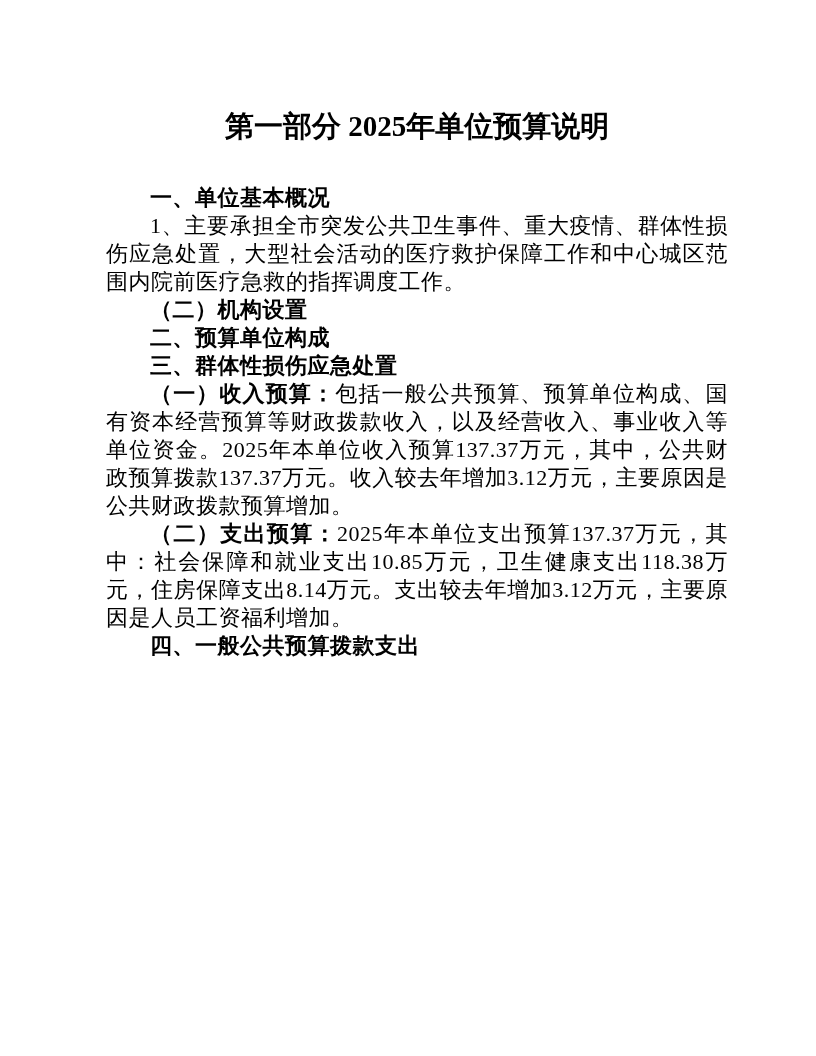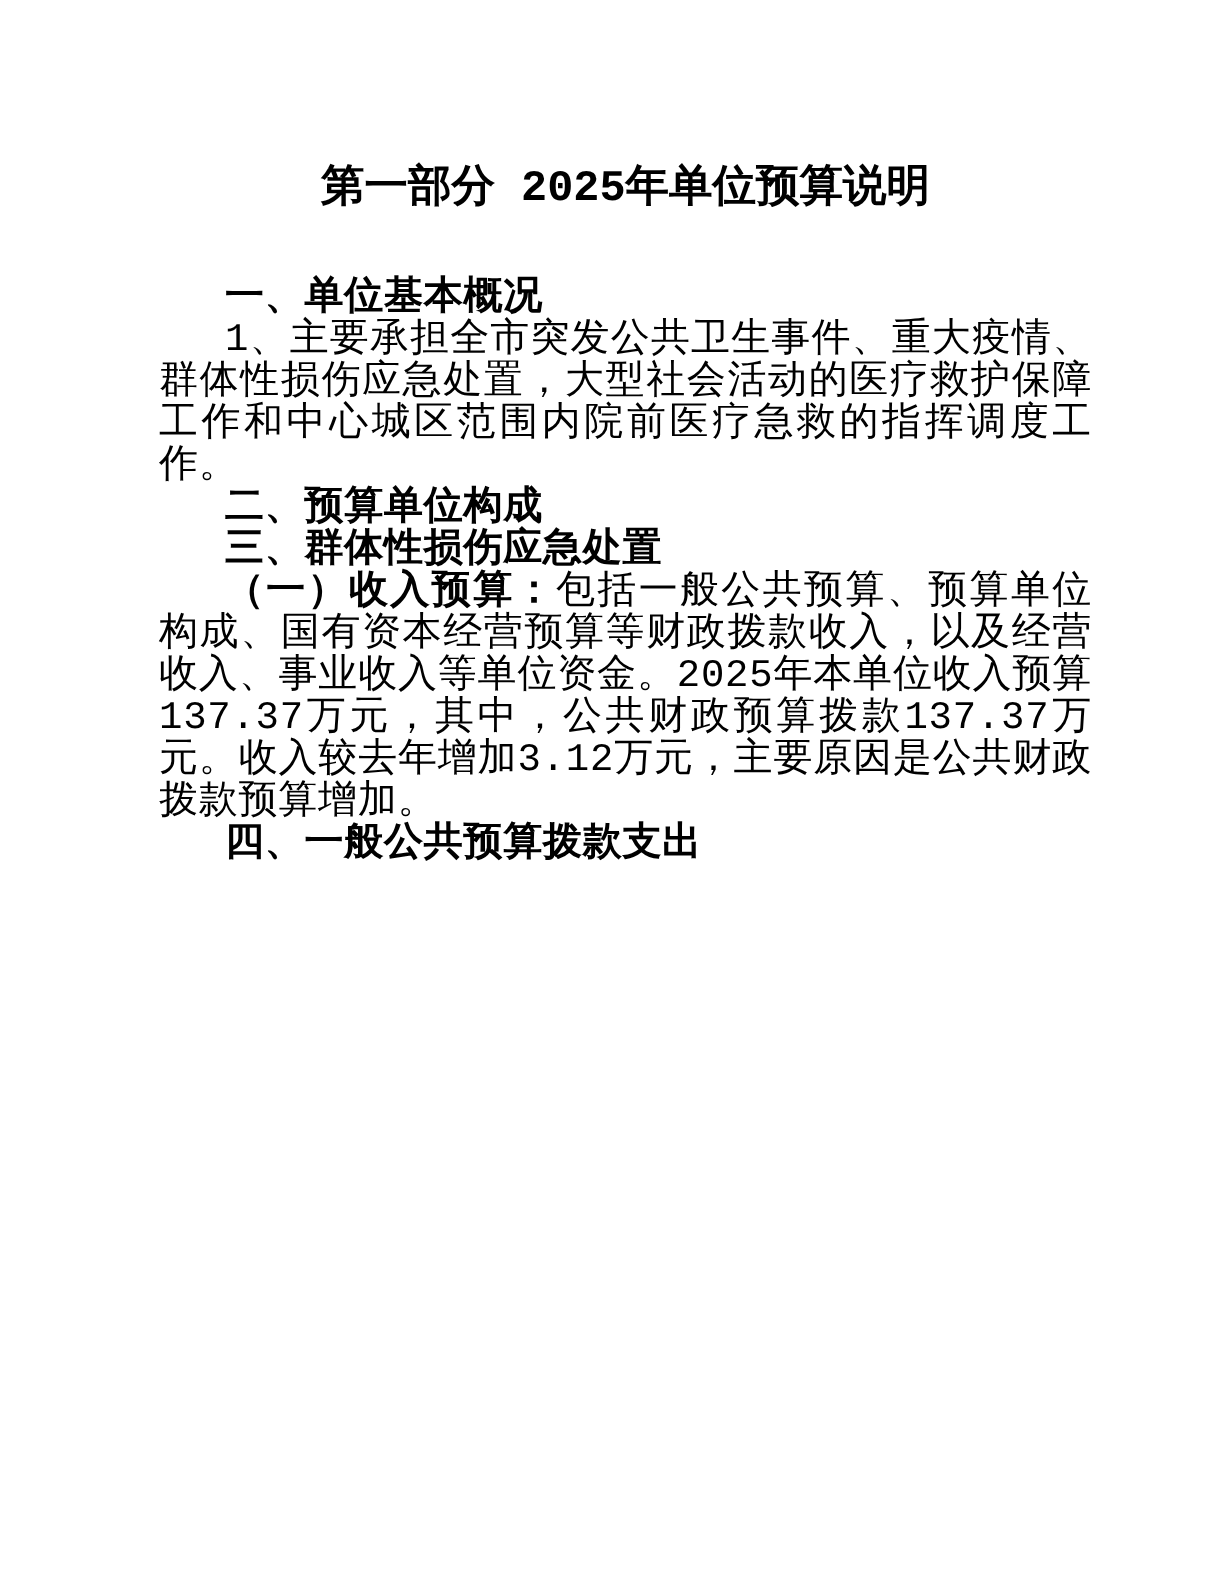--- a/index.html
+++ b/index.html
@@ -3,35 +3,35 @@
 <meta charset="utf-8">
 <style>
   html, body { margin: 0; padding: 0; background: #ffffff; }
   .page {
     position: relative;
     width: 816px;
     height: 816px;
     margin: 0 auto;
     background: #ffffff;
     color: #000000;
-    font-family: Liberation Mono, monospace;
+    font-family: Liberation Serif, serif;
     box-sizing: border-box;
     padding: 108px 88px 0 106px;
     overflow: hidden;
   }
   .doc-title {
     font-size: 29px;
     font-weight: 700;
     line-height: 36px;
     text-align: center;
     margin: 0 0 40px 0;
     white-space: nowrap;
   }
   .block {
-    font-size: 26px;
+    font-size: 22px;
     line-height: 28px;
     margin: 0;
     text-align: justify;
     text-indent: 44px;
     letter-spacing: 0.5px;
   }
   .heading { font-weight: 700; text-align: left; }
   .lead { font-weight: 700; }
 </style>
 </head>
@@ -39,28 +39,32 @@
 
 <div class="page">
   <h1 class="doc-title">第一部分 2025年单位预算说明</h1>
 
   <div>
     <p class="block heading">一、单位基本概况</p>
 
 
     <p class="block">1、主要承担全市突发公共卫生事件、重大疫情、群体性损伤应急处置，大型社会活动的医疗救护保障工作和中心城区范围内院前医疗急救的指挥调度工作。</p>
 
+    <p class="block heading">（二）机构设置</p>
 
 
     <p class="block heading">二、预算单位构成</p>
 
 
     <p class="block heading">三、群体性损伤应急处置</p>
 
     <p class="block">
       <span class="lead">（一）收入预算：</span><span>包括一般公共预算、预算单位构成、国有资本经营预算等财政拨款收入，以及经营收入、事业收入等单位资金。2025年本单位收入预算137.37万元，其中，公共财政预算拨款137.37万元。收入较去年增加3.12万元，主要原因是公共财政拨款预算增加。</span>
     </p>
 
+    <p class="block">
+      <span class="lead">（二）支出预算：</span><span>2025年本单位支出预算137.37万元，其中：社会保障和就业支出10.85万元，卫生健康支出118.38万元，住房保障支出8.14万元。支出较去年增加3.12万元，主要原因是人员工资福利增加。</span>
+    </p>
 
     <p class="block heading">四、一般公共预算拨款支出</p>
 
   </div>
 </div>
 
 </body></html>

